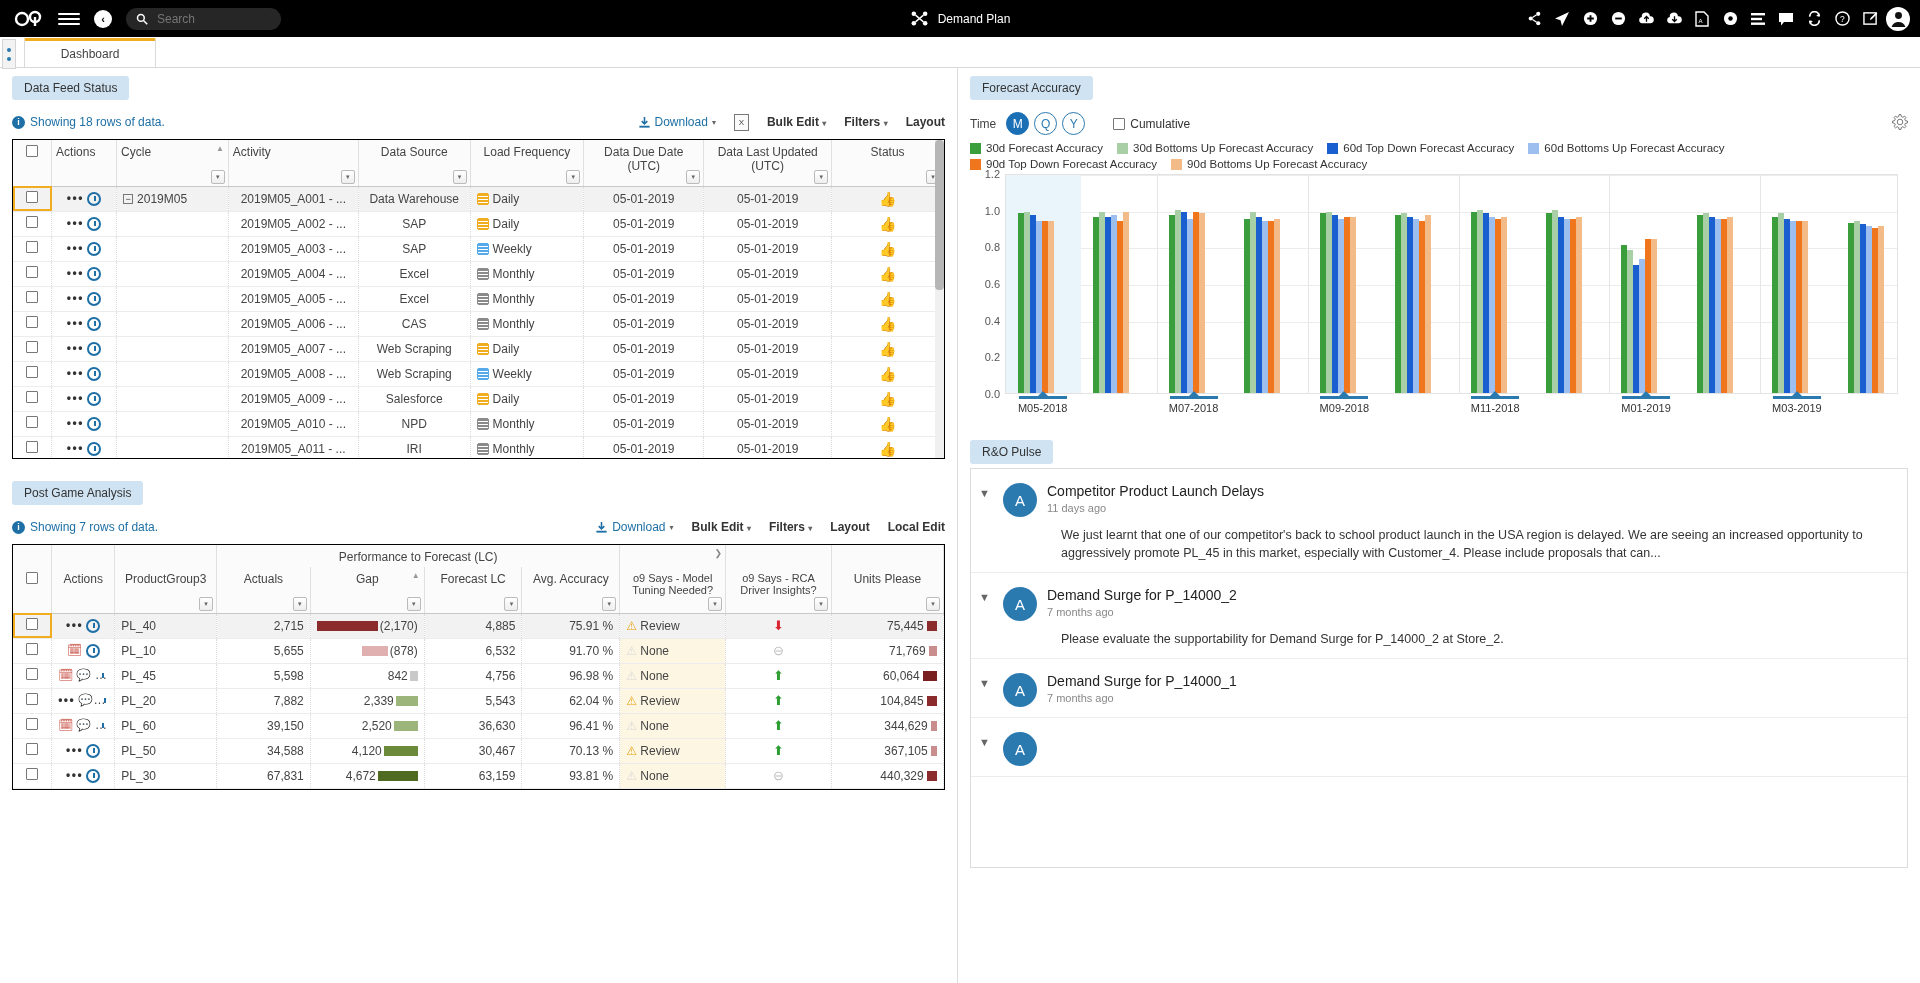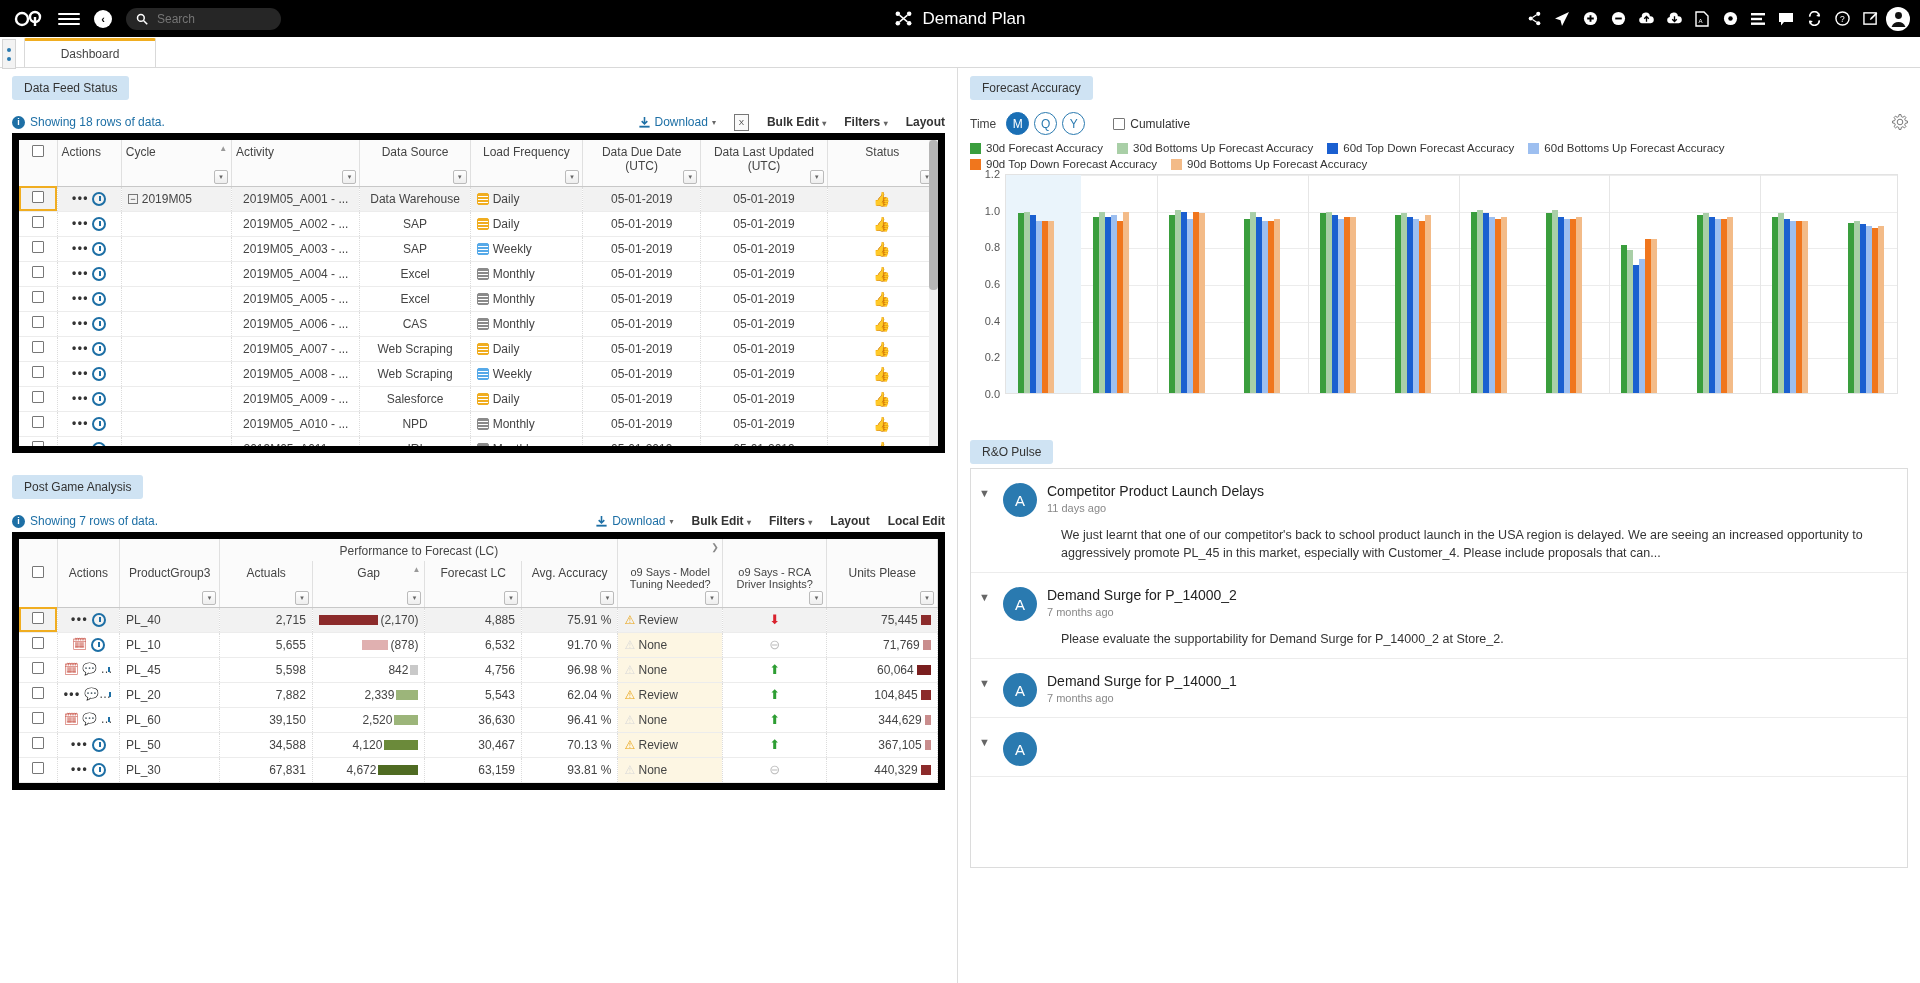--- a/index.html
+++ b/index.html
@@ -23,21 +23,21 @@
              display:flex; align-items:center; justify-content:center; font-size:11px; font-weight:bold; }
   .searchbox {
     margin-left:14px; width:155px; height:22px; background:#262626; border-radius:11px;
     display:flex; align-items:center; padding:0 10px; gap:7px; color:#cfcfcf;
   }
   .searchbox input {
     background:transparent; border:0; outline:0; color:#ddd; font-size:12px;
     font-family:"Liberation Sans", sans-serif; width:110px;
   }
   .apptitle {
-    position:absolute; left:0; right:0; text-align:center; font-size:17px; color:#fff;
+    position:absolute; left:0; right:0; text-align:center; font-size:12px; color:#fff;
     display:flex; align-items:center; justify-content:center; gap:9px; pointer-events:none;
   }
   .righticons { margin-left:auto; display:flex; align-items:center; gap:4px; padding-right:10px; }
   .ricon { width:24px; height:24px; display:flex; align-items:center; justify-content:center; cursor:pointer; }
   .ricon svg { fill:#fff; }
   .avatar { width:24px; height:24px; border-radius:50%; background:#fff; display:flex; align-items:center; justify-content:center; }
 
   
   .tabstrip { height:31px; background:#fff; border-bottom:1px solid #d9d9d9; display:flex; align-items:flex-end; position:relative; }
   .griphandle {
@@ -69,21 +69,21 @@
   .infoicon { width:13px; height:13px; border-radius:50%; background:#1d6fa5; color:#fff;
               font-size:9px; display:flex; align-items:center; justify-content:center; font-weight:bold; }
   .tb-right { margin-left:auto; display:flex; align-items:center; gap:18px; }
   .tb-link { color:#1d6fa5; cursor:pointer; display:flex; align-items:center; gap:4px; }
   .tb-plain { color:#333; cursor:pointer;font-weight:bold; }
   .caret { font-size:8px; color:#666; }
   .xlsicon { width:15px; height:17px; border:1px solid #777; display:flex; align-items:center; justify-content:center;
              font-size:8px; color:#444; background:#fafafa; }
 
   
-  .grid { border:7px solid #000000; background:#fff; position:relative; }
+  .grid { margin-top:6px; border:1px solid #000000; background:#fff; position:relative; }
   table.g { border-collapse:collapse; width:100%; table-layout:fixed; font-size:12px; }
   table.g th {
     background:#fbfbfb; border-right:1px solid #e0e0e0; border-bottom:1px solid #c8c8c8;
     font-weight:normal; color:#444; vertical-align:top; padding:5px 4px 2px 4px;
     position:relative; height:46px; text-align:center;
   }
   table.g th.lft { text-align:left; }
   table.g td {
     border-right:1px dotted #dcdcdc; border-bottom:1px solid #ececec;
     padding:3px 6px; height:25px; text-align:center; color:#444; white-space:nowrap;
@@ -900,20 +900,34 @@
             </div>
             <div class="bargroup" style="left: 841.65px;">
               <div class="bar" style="height: 170.5px; background: rgb(58, 158, 61);"></div>
               <div class="bar" style="height: 172.333px; background: rgb(169, 207, 167);"></div>
               <div class="bar" style="height: 168.667px; background: rgb(26, 95, 208);"></div>
               <div class="bar" style="height: 166.833px; background: rgb(157, 191, 240);"></div>
               <div class="bar" style="height: 165px; background: rgb(240, 118, 29);"></div>
               <div class="bar" style="height: 166.833px; background: rgb(243, 187, 136);"></div>
             </div>
           </div>
+        <div class="xaxis" id="xaxis">
+            <div class="xmark" style="left: 37.7083px;"></div>
+            <div class="xlab" style="left: 37.7083px;">M05-2018</div>
+            <div class="xmark" style="left: 188.542px;"></div>
+            <div class="xlab" style="left: 188.542px;">M07-2018</div>
+            <div class="xmark" style="left: 339.375px;"></div>
+            <div class="xlab" style="left: 339.375px;">M09-2018</div>
+            <div class="xmark" style="left: 490.208px;"></div>
+            <div class="xlab" style="left: 490.208px;">M11-2018</div>
+            <div class="xmark" style="left: 641.042px;"></div>
+            <div class="xlab" style="left: 641.042px;">M01-2019</div>
+            <div class="xmark" style="left: 791.875px;"></div>
+            <div class="xlab" style="left: 791.875px;">M03-2019</div>
+          </div>
       </div>
     </div>
 
     <div class="panel" style="margin-top:16px;">
       <div class="chip">R&amp;O Pulse</div>
       <div class="pulsebox" id="pulse-list">
           <div class="pulseitem">
             <div class="chev">▼</div>
             <div class="av">A</div>
             <div class="pbody">

